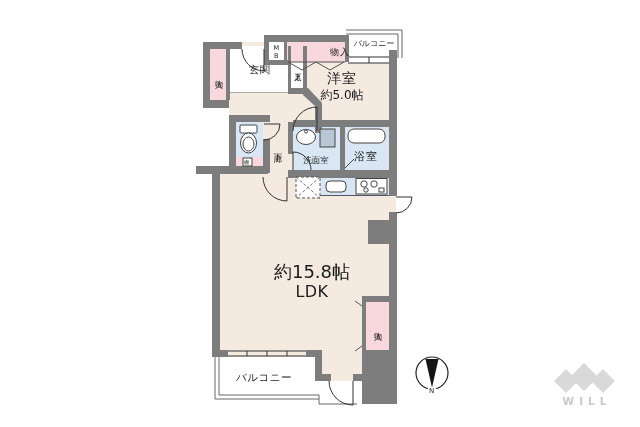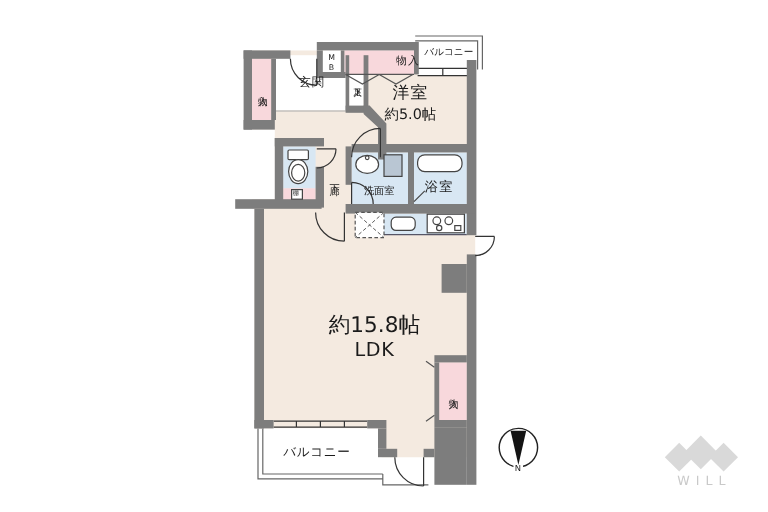--- a/index.html
+++ b/index.html
@@ -2,21 +2,21 @@
 <html><head>
 <meta charset="utf-8">
 <style>
   html,body{margin:0;padding:0;background:#ffffff;}
   #canvas{position:relative;width:640px;height:427px;background:#ffffff;overflow:hidden;
           font-family:"DejaVu Sans",sans-serif;}
   #plan-svg{position:absolute;left:0;top:0;}
   .lbl{position:absolute;transform:translate(-50%,-50%);color:#1b1b1b;white-space:nowrap;
        line-height:1;letter-spacing:1px;}
   .v{writing-mode:vertical-rl;text-orientation:upright;letter-spacing:0;}
-  .logo-text{color:#c9c9c9;font-weight:normal;letter-spacing:5px;}
+  .logo-text{color:#c9c9c9;font-weight:bold;letter-spacing:5px;}
   .north{background:#ffffff;padding:0 1px;}
 </style>
 </head>
 <body>
 
 <div id="canvas">
 
   <svg id="plan-svg" width="640" height="427" viewBox="0 0 640 427">
 
     <g>

